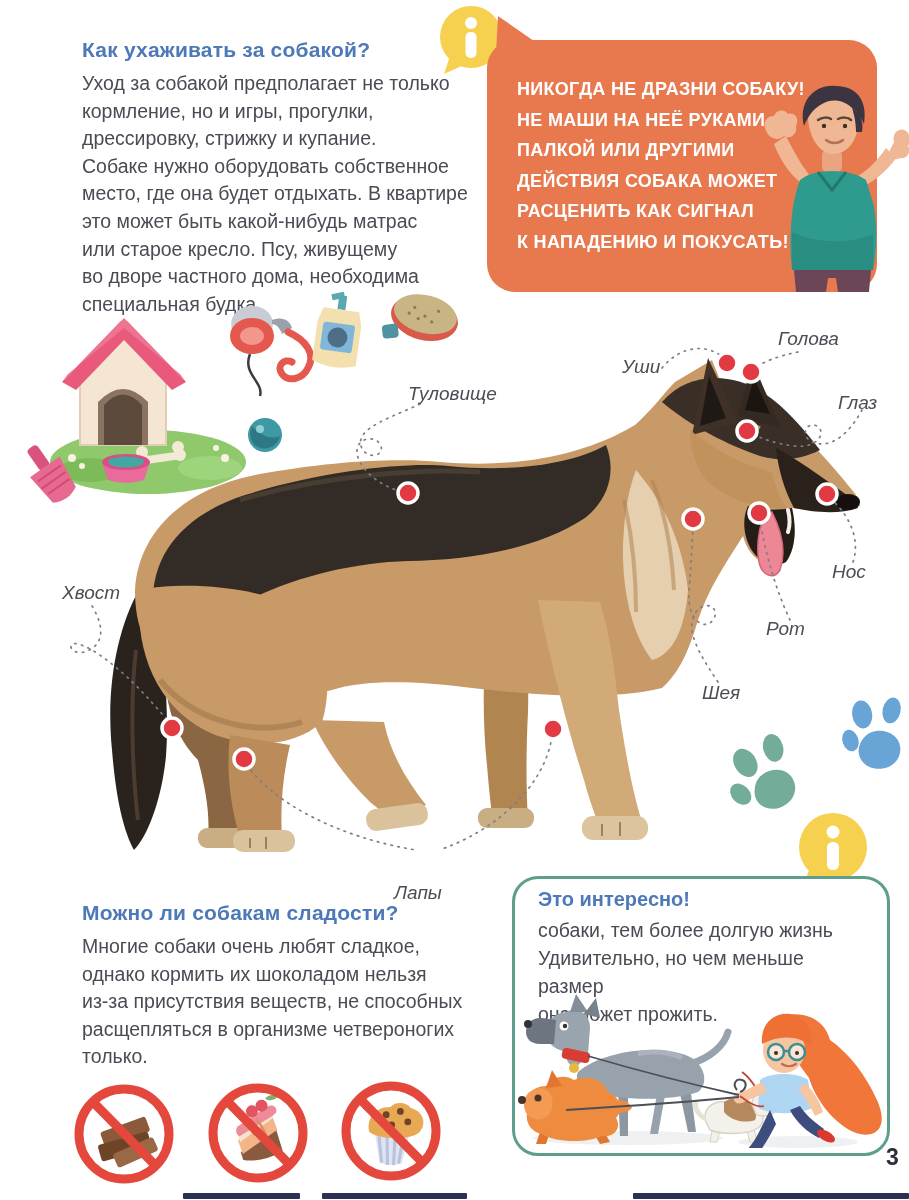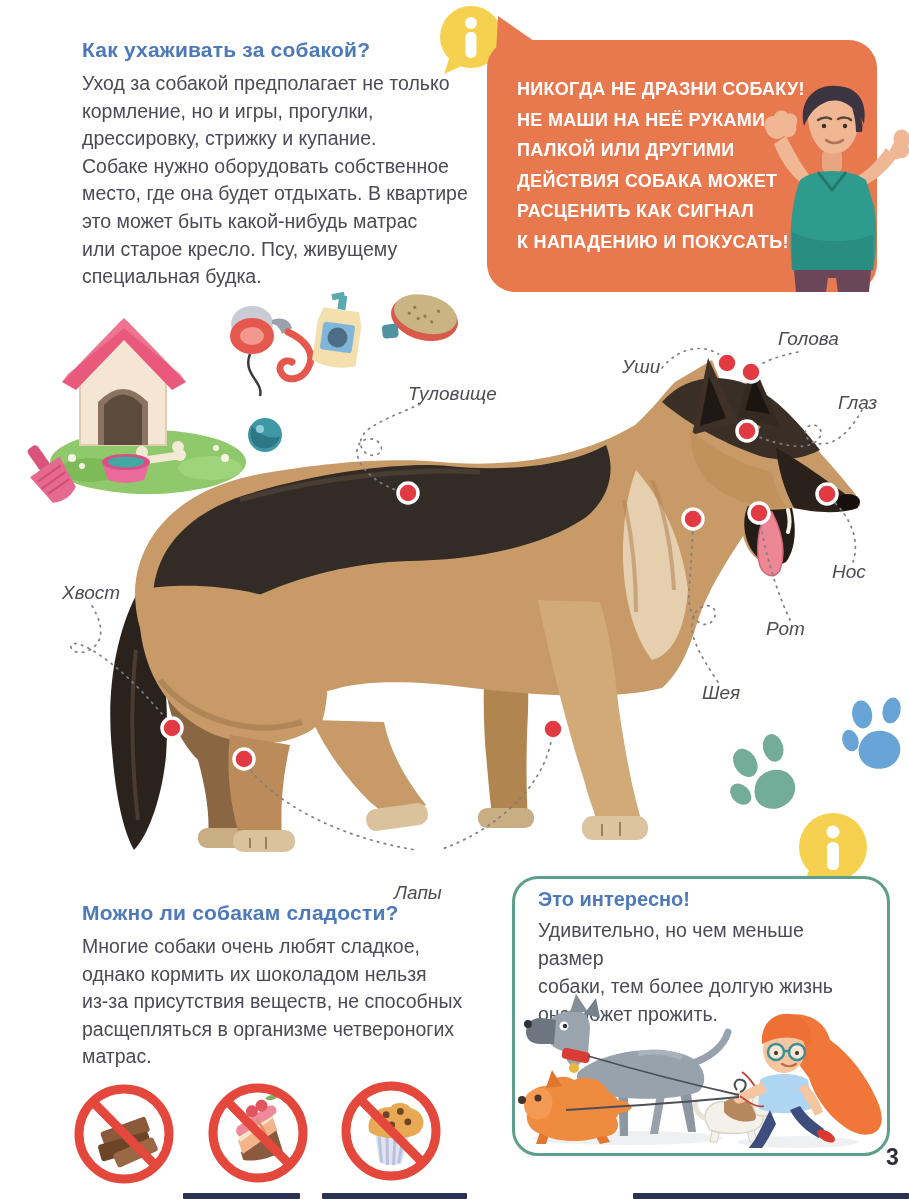--- a/index.html
+++ b/index.html
@@ -28,20 +28,21 @@
 
   <div class="abs h1" style="left:82px;top:38px;">Как ухаживать за собакой?</div>
   <div class="abs body-text" style="left:82px;top:70px;width:420px;">
       <div class="ln">Уход за собакой предполагает не только</div>
       <div class="ln">кормление, но и игры, прогулки,</div>
       <div class="ln">дрессировку, стрижку и купание.</div>
       <div class="ln">Собаке нужно оборудовать собственное</div>
       <div class="ln">место, где она будет отдыхать. В квартире</div>
       <div class="ln">это может быть какой-нибудь матрас</div>
       <div class="ln">или старое кресло. Псу, живущему</div>
+      <div class="ln">во дворе частного дома, необходима</div>
       <div class="ln">специальная будка.</div>
     </div>
 
   <svg class="abs" style="left:436px;top:4px;" width="70" height="74" viewBox="0 0 70 74">
     <path d="M14,52 L8,70 L30,60 Z" fill="#f6d14f"></path>
     <circle cx="35" cy="33" r="31" fill="#f6d14f"></circle>
     <circle cx="35" cy="19" r="6" fill="#ffffff"></circle>
     <rect x="29.5" y="28" width="11" height="26" rx="5" fill="#ffffff"></rect>
   </svg>
 
@@ -261,21 +262,21 @@
     <ellipse cx="10" cy="52" rx="8" ry="11" fill="#68a4d6" transform="rotate(-30 10 52)"></ellipse>
     <path d="M28,40 C40,32 56,36 60,48 C64,60 56,72 42,74 C28,76 18,66 20,54 C21,48 24,43 28,40 Z" fill="#68a4d6"></path>
   </svg>
 
   <div class="abs h1" style="left:82px;top:901px;">Можно ли собакам сладости?</div>
   <div class="abs body-text" style="left:82px;top:933px;width:420px;">
       <div class="ln">Многие собаки очень любят сладкое,</div>
       <div class="ln">однако кормить их шоколадом нельзя</div>
       <div class="ln">из-за присутствия веществ, не способных</div>
       <div class="ln">расщепляться в организме четвероногих</div>
-      <div class="ln">матрас.</div>
+      <div class="ln">только.</div>
     </div>
 
   <svg class="abs" style="left:72px;top:1082px;" width="104" height="104" viewBox="0 0 104 104">
     <g transform="rotate(-6 52 58)">
       <rect x="30" y="42" width="48" height="16" rx="3" fill="#8a5a3a" transform="rotate(-14 54 50)"></rect>
       <rect x="26" y="56" width="52" height="17" rx="3" fill="#6e4427" transform="rotate(-10 52 64)"></rect>
       <rect x="40" y="64" width="44" height="15" rx="3" fill="#9a6844" transform="rotate(-18 62 71)"></rect>
     </g>
     <circle cx="52" cy="52" r="45" fill="none" stroke="#e4473c" stroke-width="9"></circle>
     <line x1="22" y1="21" x2="83" y2="83" stroke="#e4473c" stroke-width="9"></line>
@@ -311,22 +312,22 @@
   <svg class="abs" style="left:794px;top:810px;" width="78" height="80" viewBox="0 0 78 80">
     <path d="M16,58 L8,78 L34,66 Z" fill="#f6d14f"></path>
     <circle cx="39" cy="37" r="34" fill="#f6d14f"></circle>
     <circle cx="39" cy="22" r="6.5" fill="#ffffff"></circle>
     <rect x="33" y="32" width="12" height="28" rx="5.5" fill="#ffffff"></rect>
   </svg>
 
   <div class="abs fact-box" style="left:512px;top:876px;width:372px;height:274px;"></div>
   <div class="abs fact-h" style="left:538px;top:888px;">Это интересно!</div>
   <div class="abs fact-text" style="left:538px;top:916px;width:330px;">
+      <div class="ln">собаки, тем более долгую жизнь</div>
       <div class="ln">Удивительно, но чем меньше размер</div>
-      <div class="ln">собаки, тем более долгую жизнь</div>
       <div class="ln">она может прожить.</div>
     </div>
 
   <svg class="abs" style="left:518px;top:992px;" width="364" height="156" viewBox="0 0 364 156">
     <ellipse cx="110" cy="146" rx="95" ry="7" fill="#eef0f2"></ellipse>
     <ellipse cx="280" cy="150" rx="60" ry="6" fill="#eef0f2"></ellipse>
 
     <g>
       <path d="M172,72 C192,66 206,54 210,40" stroke="#98a2ac" stroke-width="7" fill="none" stroke-linecap="round"></path>
       <path d="M78,96 L72,142 L80,142 L88,100 Z" fill="#98a2ac"></path>

